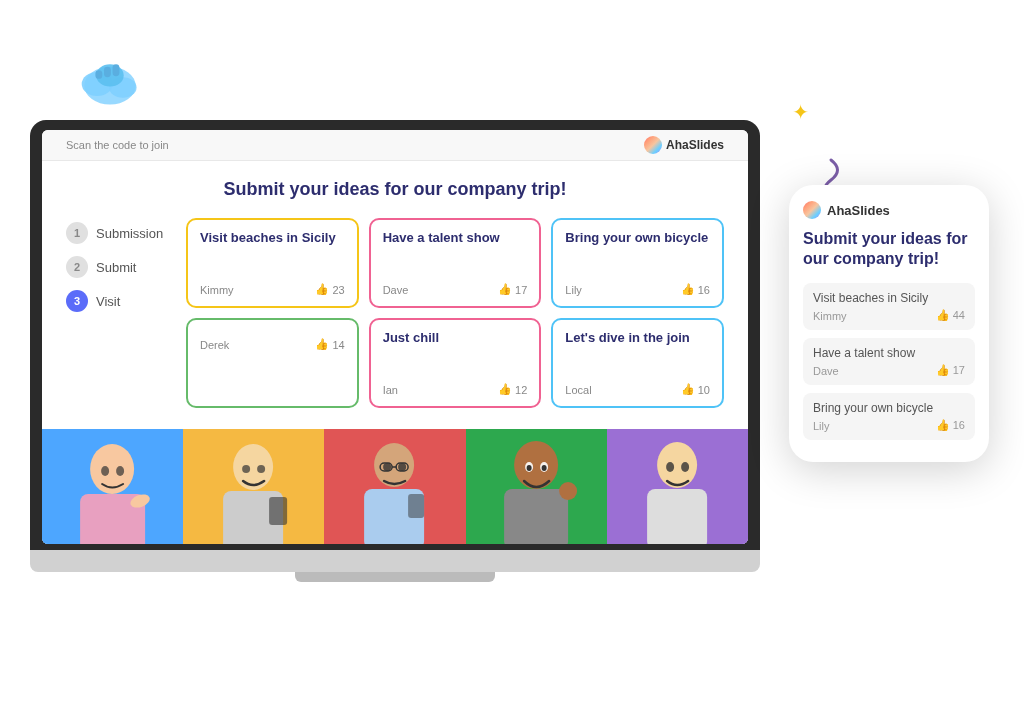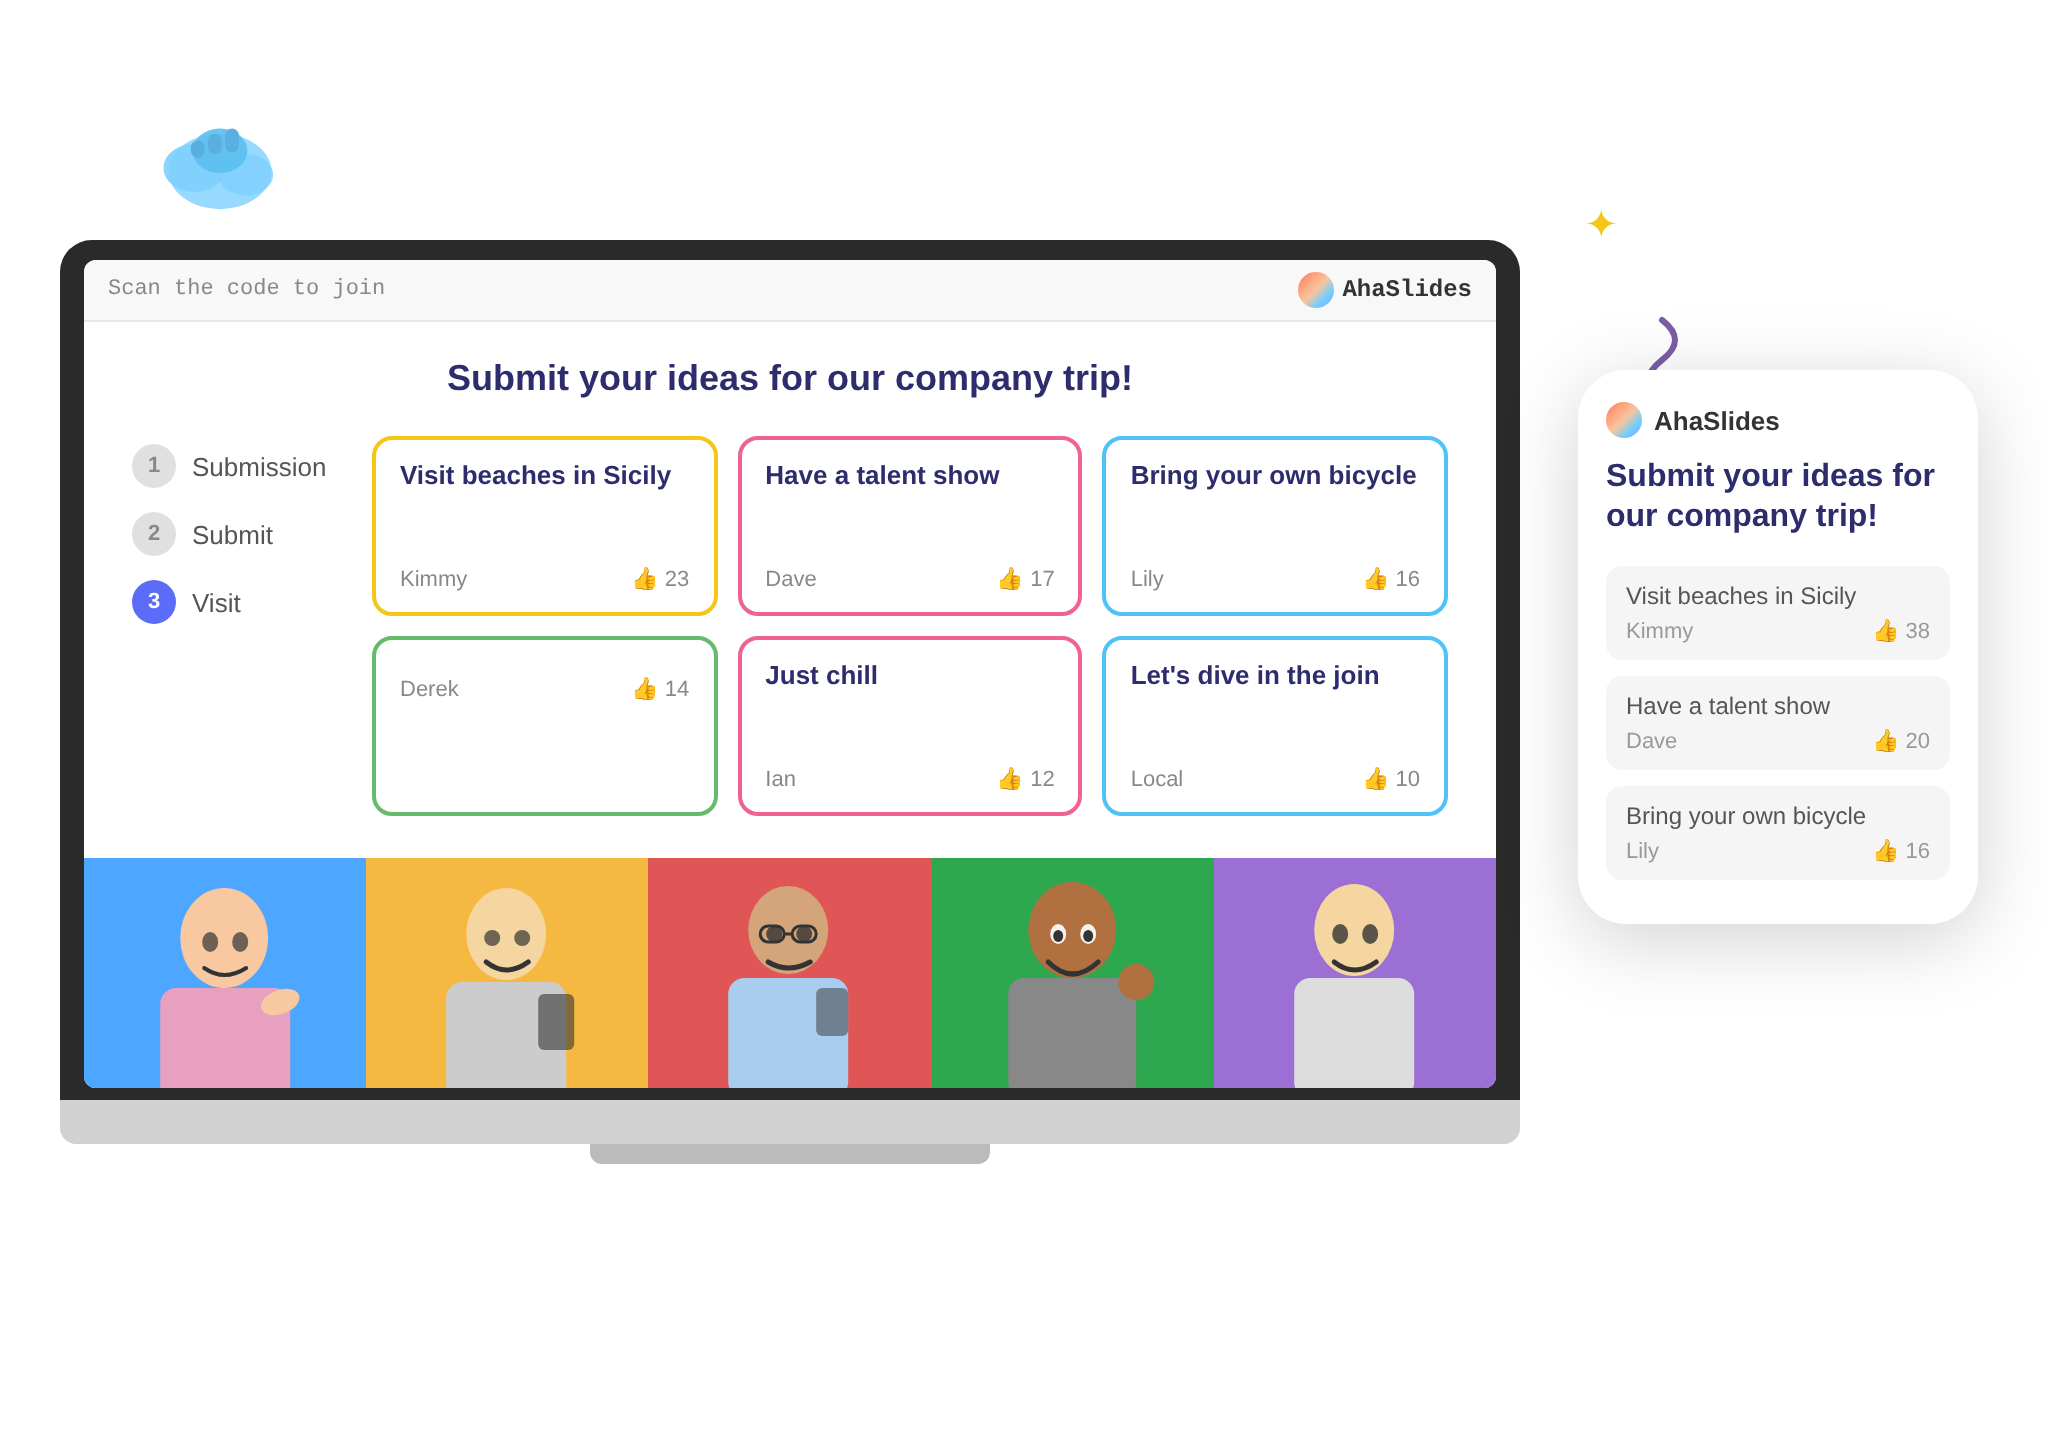--- a/index.html
+++ b/index.html
@@ -69,28 +69,27 @@
       height: 10px;
       width: 200px;
       margin: 0 auto;
       border-radius: 0 0 6px 6px;
     }
 
     
     .screen-topbar {
       background: #f8f8f8;
       border-bottom: 1px solid #e8e8e8;
-      padding: 6px 12px;
+      padding: 6px 24px;
       display: flex;
       align-items: center;
       justify-content: space-between;
       font-size: 11px;
       color: #888;
       flex-shrink: 0;
-      font-family: Liberation Mono, monospace;
     }
     .ahaslides-logo-sm {
       display: flex;
       align-items: center;
       gap: 4px;
       font-size: 12px;
       font-weight: 600;
       color: #333;
     }
     .logo-icon {
@@ -486,28 +485,28 @@
   <div class="phone-logo">
     <span class="logo-icon"></span>
     <span>AhaSlides</span>
   </div>
   <div class="phone-title">Submit your ideas for our company trip!</div>
   <div id="phone-submissions">
       <div class="phone-submission">
     <div class="phone-submission-text">Visit beaches in Sicily</div>
     <div class="phone-submission-footer">
       <span>Kimmy</span>
-      <span>👍 38</span>
+      <span>👍 44</span>
     </div>
   </div>
       <div class="phone-submission">
     <div class="phone-submission-text">Have a talent show</div>
     <div class="phone-submission-footer">
       <span>Dave</span>
-      <span>👍 20</span>
+      <span>👍 17</span>
     </div>
   </div>
       <div class="phone-submission">
     <div class="phone-submission-text">Bring your own bicycle</div>
     <div class="phone-submission-footer">
       <span>Lily</span>
       <span>👍 16</span>
     </div>
   </div>
     </div>

